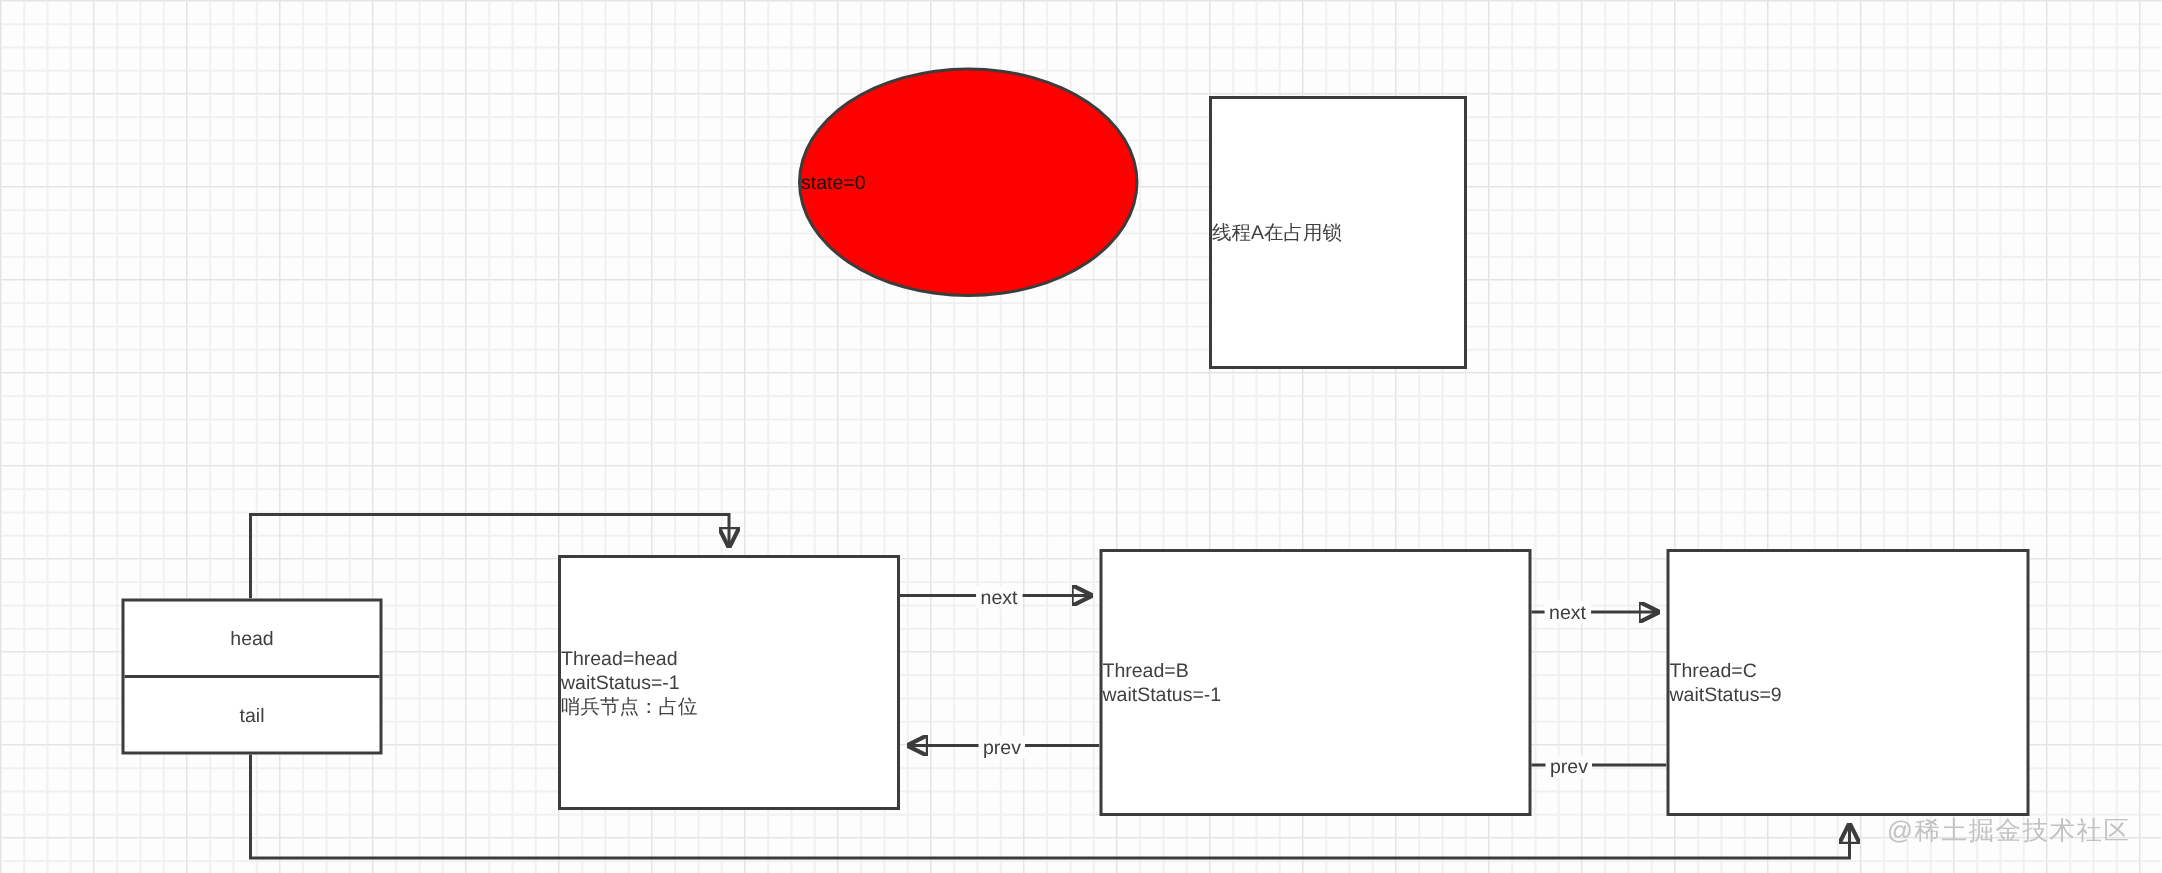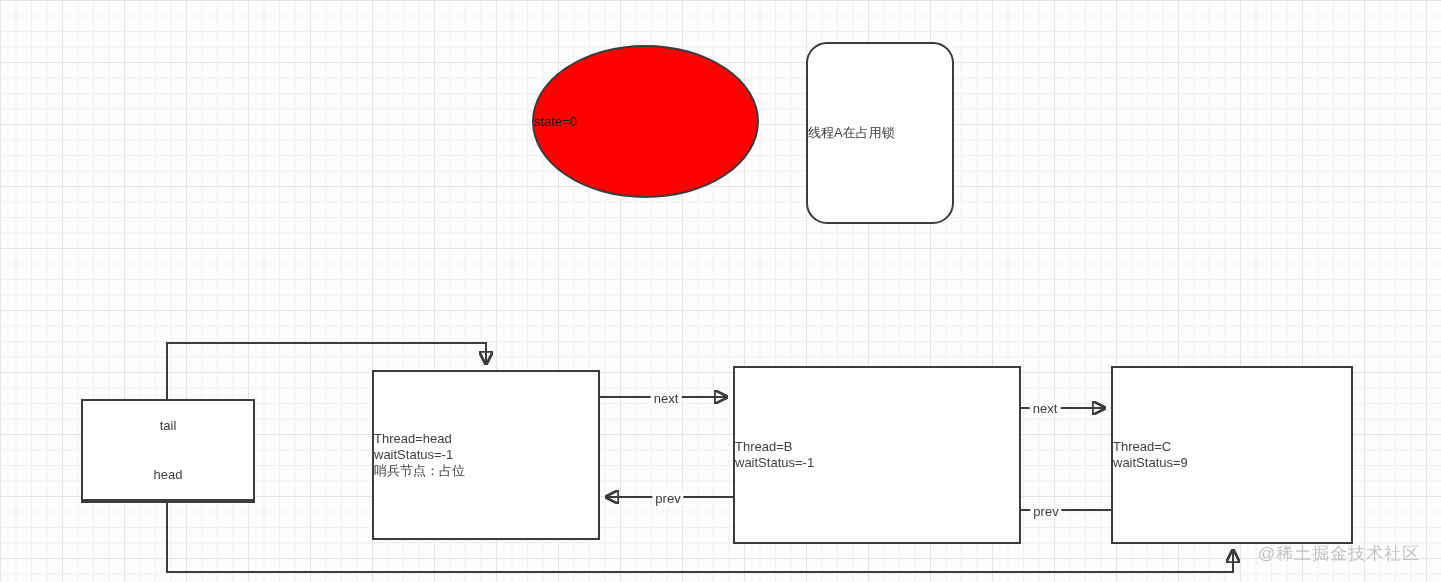--- a/index.html
+++ b/index.html
@@ -81,30 +81,30 @@
     <path d="M600 397 L727 397" marker-end="url(#arrow)"></path>
     <path d="M733 497 L606 497" marker-end="url(#arrow)"></path>
     <path d="M977 408 L1105 408" marker-end="url(#arrow)"></path>
     <path d="M1111 510 L983 510" marker-end="url(#arrow)"></path>
   </svg>
 
   <div class="shape ellipse" style="left: 532px; top: 45px; width: 227px; height: 153px; background-color: rgb(254, 0, 0);">
     <div>state=0</div>
   </div>
 
-  <div class="shape" style="left:806px; top:42px; width:148px; height:182px;border-radius:21px;">
+  <div class="shape" style="left:806px; top:64px; width:172px; height:182px;">
     <div>线程A在占用锁</div>
   </div>
 
   <div class="shape ht-box" style="left:81px; top:399px; width:174px; height:104px;">
+    <div class="ht-cell top">
+      <span>head</span>
+    </div>
     <div class="ht-cell">
       <span>tail</span>
-    </div>
-    <div class="ht-cell top">
-      <span>head</span>
     </div>
   </div>
 
   <div class="shape" style="left:372px; top:370px; width:228px; height:170px;">
     <div>Thread=head</div>
     <div>waitStatus=-1</div>
     <div>哨兵节点：占位</div>
   </div>
 
   <div class="shape" style="left:733px; top:366px; width:288px; height:178px;">

